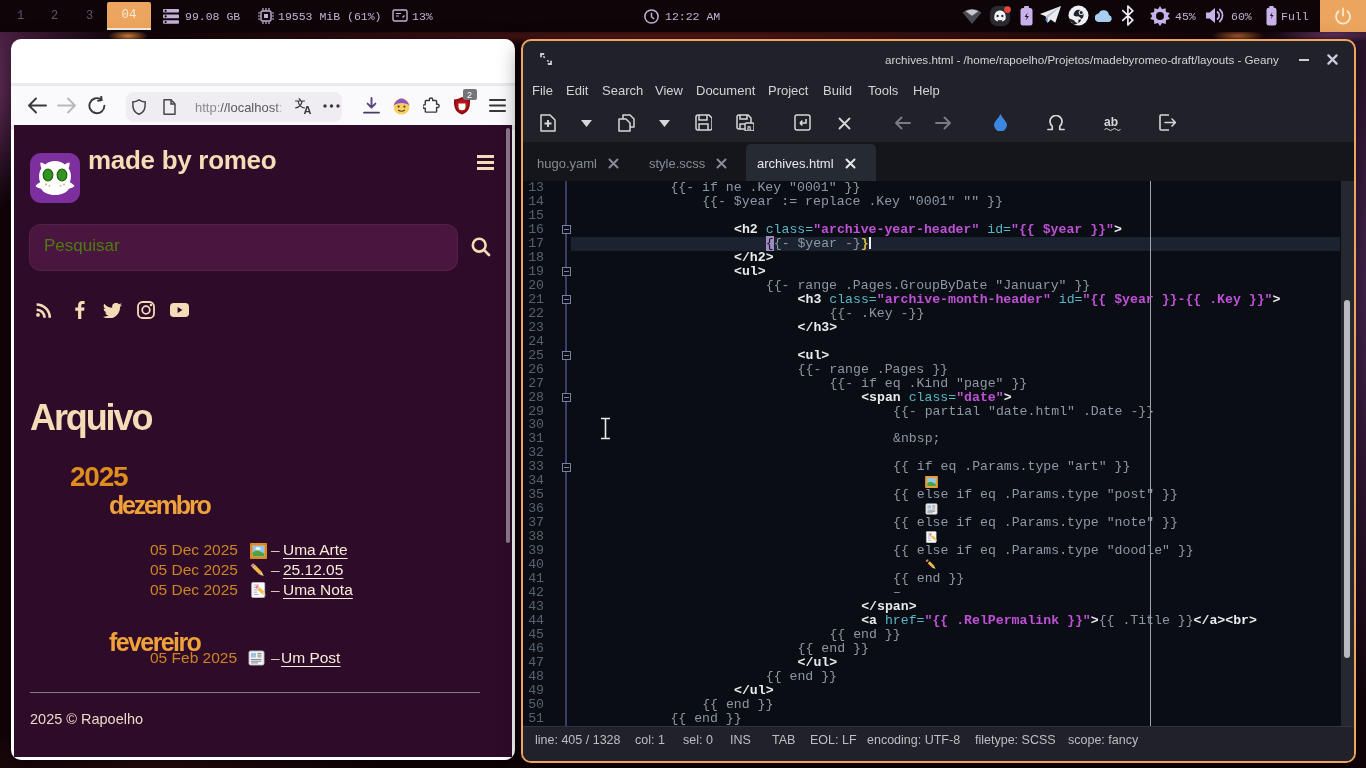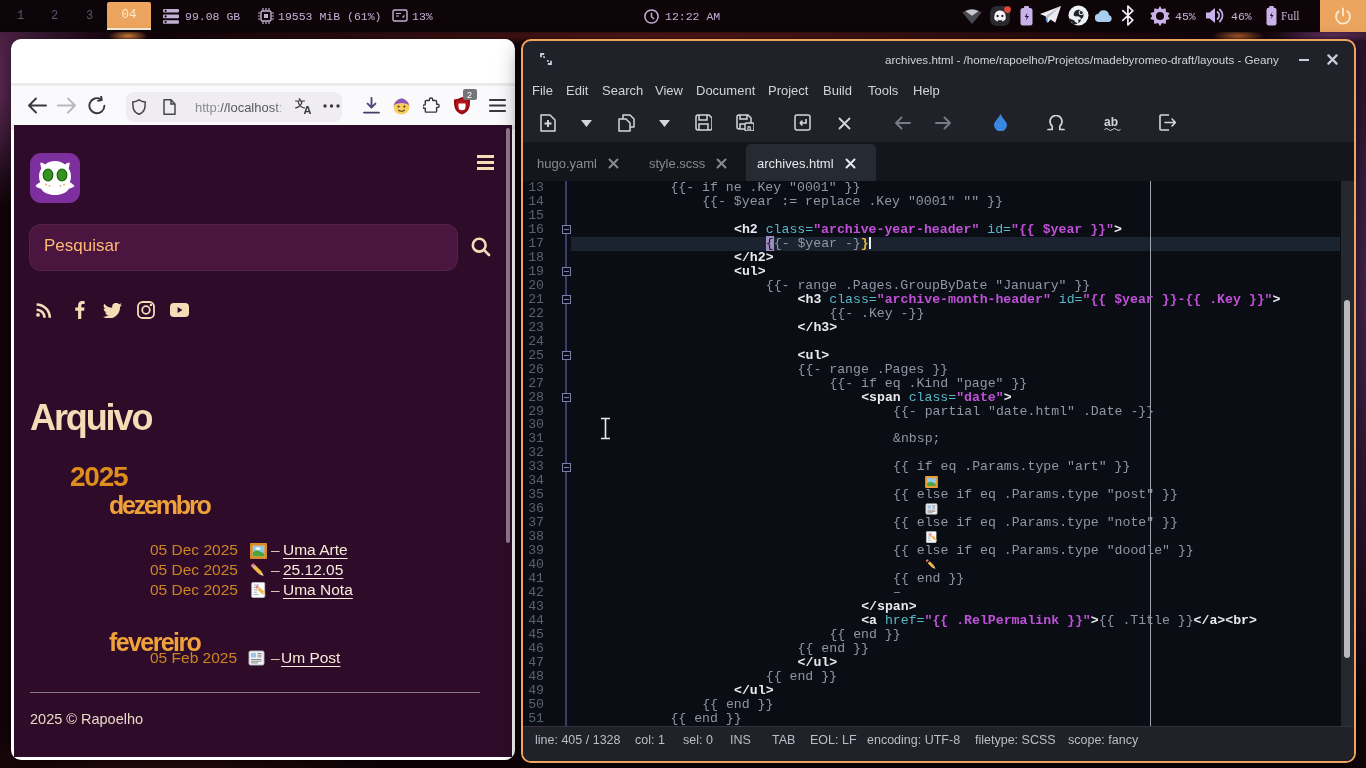--- a/index.html
+++ b/index.html
@@ -119,27 +119,27 @@
   </svg>
   <svg class="abs" style="left:1150px;top:6px;" width="20" height="20" viewBox="0 0 20 20">
     <path d="M10 0l2 3.2 3.6-1 .3 3.9 3.8.9-1.9 3 2 3.1-3.7 1-.4 3.8-3.7-.9-2 3.1-2-3.1-3.7.9-.4-3.8-3.7-1 2-3.1L.3 7l3.8-.9.3-3.9 3.6 1z" fill="#c9b2ea"></path>
     <circle cx="10" cy="10" r="4" fill="#0e0509"></circle>
   </svg>
   <div class="tbtext" style="left:1175px;">45%</div>
   <svg class="abs" style="left:1206px;top:7px;" width="18" height="17" viewBox="0 0 18 17">
     <path d="M0 5.5h3.6L9 1v15L3.6 11.5H0Z" fill="#c9b2ea"></path>
     <path d="M11.5 5a4.4 4.4 0 0 1 0 7M13.8 2.5a8 8 0 0 1 0 12" fill="none" stroke="#c9b2ea" stroke-width="1.7" stroke-linecap="round"></path>
   </svg>
-  <div class="tbtext" style="left:1231px;">46%</div>
+  <div class="tbtext" style="left:1231px;">60%</div>
   <svg class="abs" style="left:1266px;top:6px;" width="11" height="20" viewBox="0 0 11 20">
     <rect x="3.2" y="0" width="4.6" height="2.4" rx="1" fill="#c9b2ea"></rect>
     <rect x="0.5" y="1.8" width="10" height="17.7" rx="2.2" fill="#c9b2ea"></rect>
     <path d="M6.4 6L3.8 10h1.9l-.9 3.2 2.8-4.1H5.7Z" fill="#241d30"></path>
   </svg>
-  <div class="tbtext" style="left:1281px;font-family:Liberation Serif, serif;">Full</div>
+  <div class="tbtext" style="left:1281px;">Full</div>
   <div class="abs" style="left:1320px;top:0;width:46px;height:32px;background:#eca55e;"></div>
   <svg class="abs" style="left:1334px;top:7px;" width="18" height="18" viewBox="0 0 18 18" fill="none" stroke="#f7ead2" stroke-width="1.8" stroke-linecap="round">
     <path d="M4.6 4.2a7 7 0 1 0 8.8 0"></path>
       <path d="M9 1.5v7"></path>
   </svg>
 </div>
 <div id="ff">
   <div id="fftabbar">
     <svg class="abs" style="left:51px;top:19px;" width="19" height="17" viewBox="0 0 19 17" fill="none" stroke="#37363b" stroke-width="1.7">
       <rect x="1" y="3.2" width="17" height="13" rx="2.6"></rect>
@@ -232,25 +232,26 @@
       </g>
       <ellipse cx="18" cy="22" rx="4.8" ry="6" fill="#35931f" stroke="#1c6012" stroke-width="1.2"></ellipse>
       <ellipse cx="32" cy="22" rx="4.8" ry="6" fill="#35931f" stroke="#1c6012" stroke-width="1.2"></ellipse>
       <g fill="#e8a35c">
           <circle cx="16" cy="31.5" r=".9"></circle>
           <circle cx="19.5" cy="32.8" r=".9"></circle>
           <circle cx="30.5" cy="32.8" r=".9"></circle>
           <circle cx="34" cy="31.5" r=".9"></circle>
         </g>
     </svg>
+    <div class="abs cream" style="left:74px;top:20px;font-size:26px;font-weight:bold;letter-spacing:-0.3px;">made by romeo</div>
     <div class="abs" style="left:463px;top:30px;width:17px;height:2.6px;background:#f2ddb6;"></div>
     <div class="abs" style="left:463px;top:36px;width:17px;height:2.6px;background:#f2ddb6;"></div>
     <div class="abs" style="left:463px;top:42px;width:17px;height:2.6px;background:#f2ddb6;"></div>
     <div class="abs" style="left:15px;top:98.5px;width:429px;height:47px;border-radius:12px;background:#4a1640;border:1px solid rgba(255,255,255,.05);"></div>
-    <div class="abs" style="left:30px;top:111px;font-size:17px;color:#fdba74;">Pesquisar</div>
+    <div class="abs" style="left:30px;top:111px;font-size:17px;color:#4d7c0f;">Pesquisar</div>
     <svg class="abs" style="left:457px;top:112px;" width="20" height="20" viewBox="0 0 20 20" fill="none" stroke="#f2ddb6" stroke-width="2.6" stroke-linecap="round">
         <circle cx="8.2" cy="8.2" r="6.4"></circle>
         <path d="M13.2 13.2L18 18"></path>
       </svg>
     <svg class="abs" style="left:22px;top:177px;" width="16" height="16" viewBox="0 0 16 16" fill="#f2ddb6">
         <path d="M1 14.8a1.9 1.9 0 1 1 1.9-1.9A1.9 1.9 0 0 1 1 14.8Z" transform="translate(1,0)"></path>
         <path d="M0.6 6.4v2.6a6.7 6.7 0 0 1 6.7 6.7h2.6A9.3 9.3 0 0 0 0.6 6.4Z"></path>
         <path d="M0.6 1.2v2.6A12 12 0 0 1 12.5 15.7h2.6A14.5 14.5 0 0 0 0.6 1.2Z"></path>
       </svg>
     <svg class="abs" style="left:59px;top:176px;" width="13" height="18" viewBox="0 0 13 18" fill="#f2ddb6">

